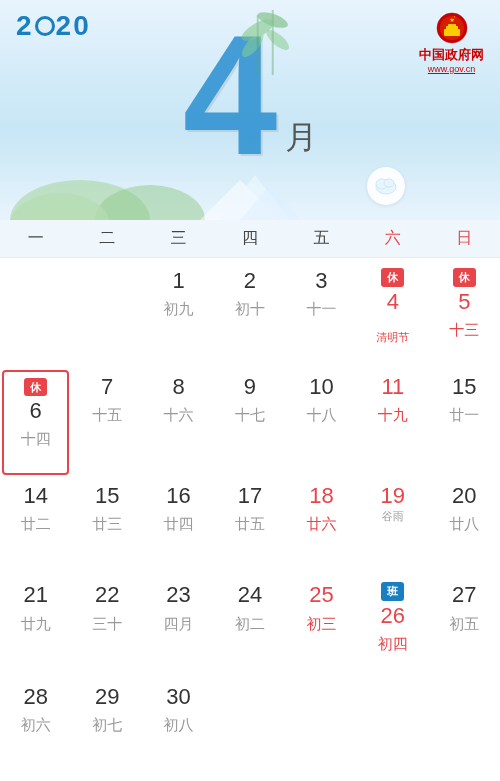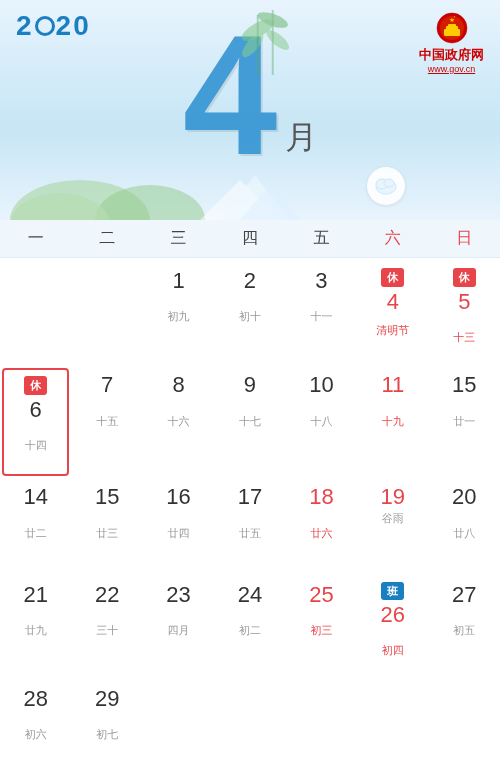--- a/index.html
+++ b/index.html
@@ -178,34 +178,34 @@
 
     .day-number.weekend-num {
       color: #e8454a;
     }
 
     .day-number.holiday-num {
       color: #e8454a;
     }
 
     .lunar-text {
-      font-size: 11px;
+      font-size: 15px;
       color: #999;
-      margin-top: 15px;
+      margin-top: 6px;
     }
 
     .lunar-text.weekend-lunar {
       color: #e8454a;
     }
 
     
     .festival-text {
       font-size: 11px;
       color: #e8454a;
-      margin-top: 8px;
+      margin-top: 15px;
       line-height: 1.3;
     }
 
     
     .festival-text-gray {
       font-size: 11px;
       color: #999;
       margin-top: 0px;
       line-height: 1.3;
     }
@@ -405,18 +405,22 @@
         <div class="lunar-text">初五</div>
       </div>
       <div class="day-cell">
         <div class="day-number">28</div>
         <div class="lunar-text">初六</div>
       </div>
       <div class="day-cell">
         <div class="day-number">29</div>
         <div class="lunar-text">初七</div>
       </div>
+      <div class="day-cell">
+        <div class="day-number">30</div>
+        <div class="lunar-text">初八</div>
+      </div>
       <div class="day-cell"></div>
       <div class="day-cell"></div>
       <div class="day-cell"></div>
     </div>
 
 </div>
 
 </body></html>

